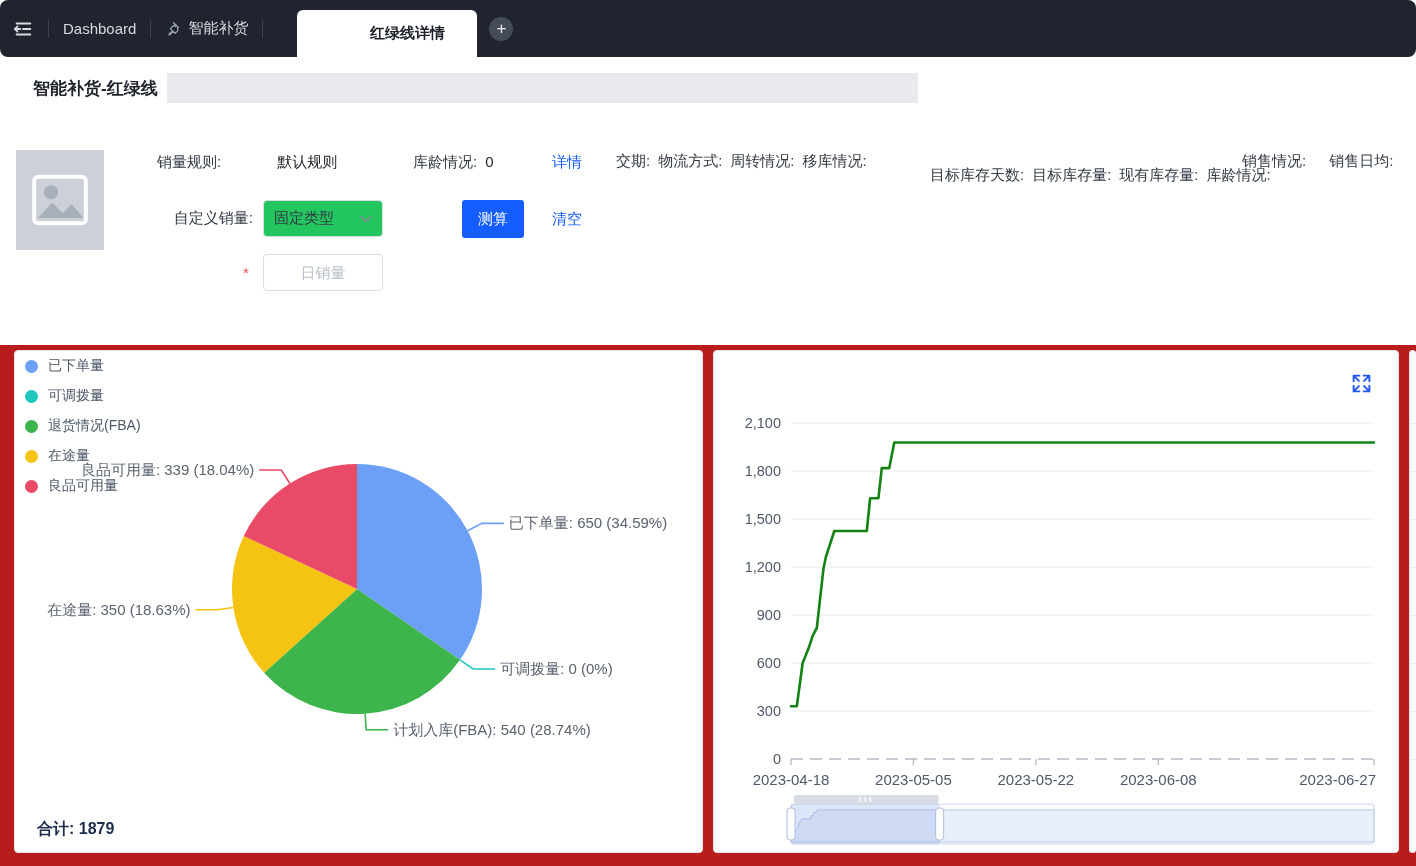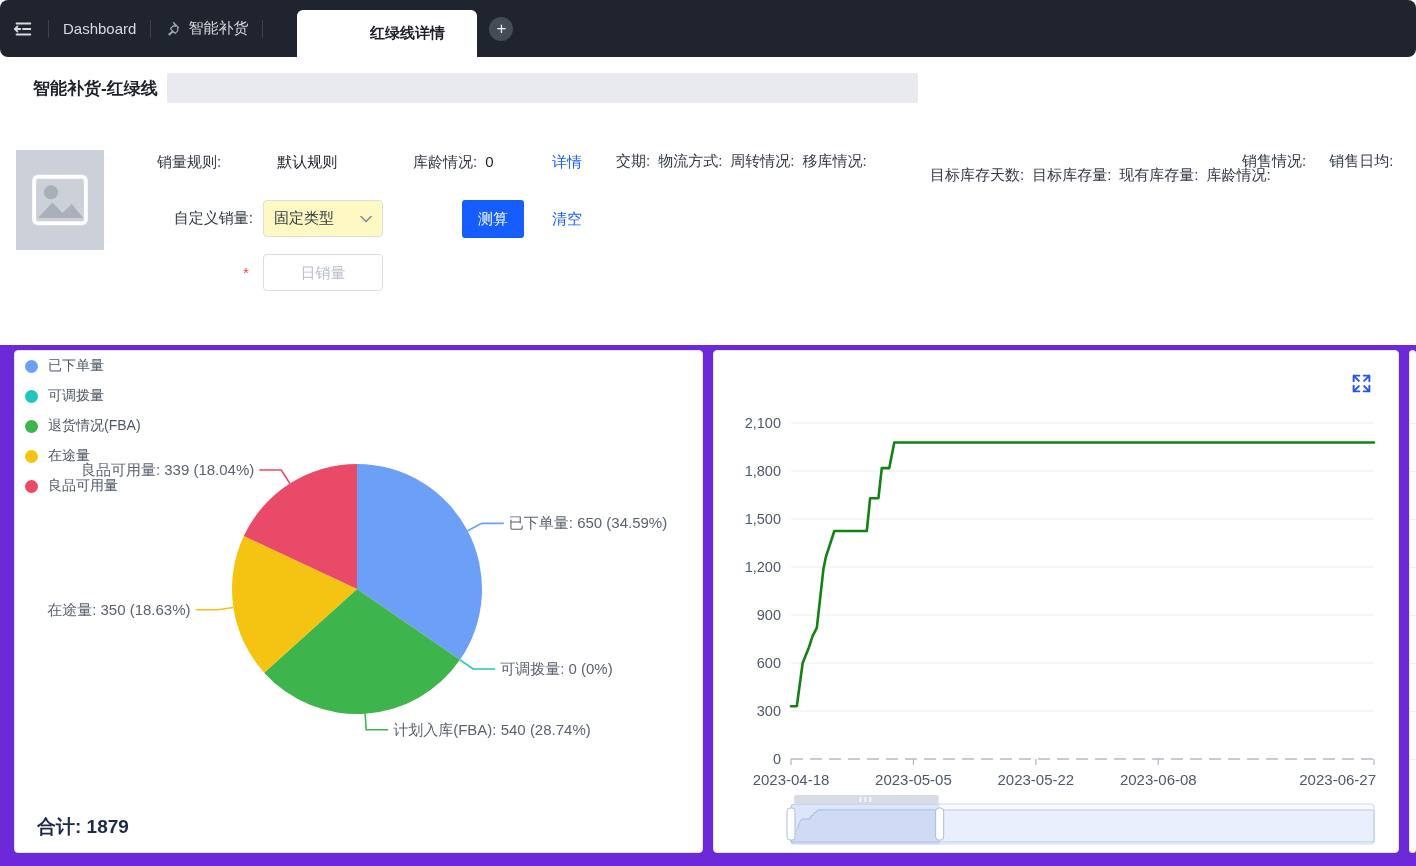--- a/index.html
+++ b/index.html
@@ -22,40 +22,40 @@
   .title-ph{width:751px;height:30px;background:#e8eaf0;}
   
   .form{position:absolute;top:140px;left:0;width:1416px;height:175px;font-size:15px;color:#333a45;}
   .abs{position:absolute;}
   .img-ph{left:16px;top:10px;width:88px;height:100px;background:#ccd1d9;display:flex;align-items:center;justify-content:center;}
   .lbl{white-space:nowrap;}
   .val{color:#1d2129;margin-left:8px;}
   .link{color:#165dff;cursor:pointer;white-space:nowrap;}
   .btn-primary{left:462px;top:60px;width:62px;height:38px;background:#165dff;color:#fff;border:none;
                border-radius:3px;font-size:15px;cursor:pointer;font-family:inherit;}
-  .select{left:263px;top:60px;width:120px;height:37px;border:1px solid #d9dde4;border-radius:4px;background:#fef9c3;
+  .select{left:263px;top:60px;width:120px;height:37px;border:1px solid #d9dde4;border-radius:4px;background:#22c55e;
           display:flex;align-items:center;justify-content:space-between;padding:0 10px;box-sizing:border-box;cursor:pointer;}
   .input{left:263px;top:114px;width:120px;height:37px;border:1px solid #d9dde4;border-radius:4px;background:#fff;
          box-sizing:border-box;padding:0 10px;font-size:15px;font-family:inherit;color:#1d2129;text-align:center;}
   .input::placeholder{color:#b9c0ca;}
   .star{color:#f2494a;font-size:15px;}
   .fcol{display:flex;flex-direction:row;}
   .frow{display:flex;align-items:center;height:22px;margin-bottom:18px;}
   .frow .ph{flex:1;height:22px;background:#e9ebf1;margin-left:8px;}
   
-  .charts{position:absolute;top:345px;left:0;width:1416px;height:521px;background:#6d28d9;}
+  .charts{position:absolute;top:345px;left:0;width:1416px;height:521px;background:#b91c1c;}
   .panel{position:absolute;top:5px;height:503px;background:#fff;border:1px solid #e5e6eb;border-radius:4px;box-sizing:border-box;}
   .panel-left{left:14px;width:689px;}
   .panel-right{left:713px;width:686px;}
   .panel-sliver{left:1409px;width:7px;background:#fff;border:1px solid #e5e6eb;border-right:none;
       background-image:repeating-linear-gradient(#e9edf4 0 1px,transparent 1px 48px);background-position:0 72px;background-repeat:no-repeat;background-size:7px 340px;}
   .legend{position:absolute;left:10px;top:8px;display:flex;flex-direction:column;gap:16px;z-index:2;}
   .legend-item{display:flex;align-items:center;gap:10px;font-size:14px;color:#4e5969;cursor:pointer;height:14px;}
   .legend-dot{width:13px;height:13px;border-radius:50%;flex:0 0 auto;}
-  .pie-total{position:absolute;left:22px;bottom:12px;font-size:19px;font-weight:bold;color:#1c2b4a;z-index:2;}
+  .pie-total{position:absolute;left:22px;bottom:12px;font-size:16px;font-weight:bold;color:#1c2b4a;z-index:2;}
   .expand{position:absolute;top:22px;right:26px;z-index:2;cursor:pointer;}
   svg text{font-family:"Liberation Sans",sans-serif;}
 </style>
 </head>
 <body>
 
 <div class="stage">
 
   <div class="topbar">
     <span class="fold">

